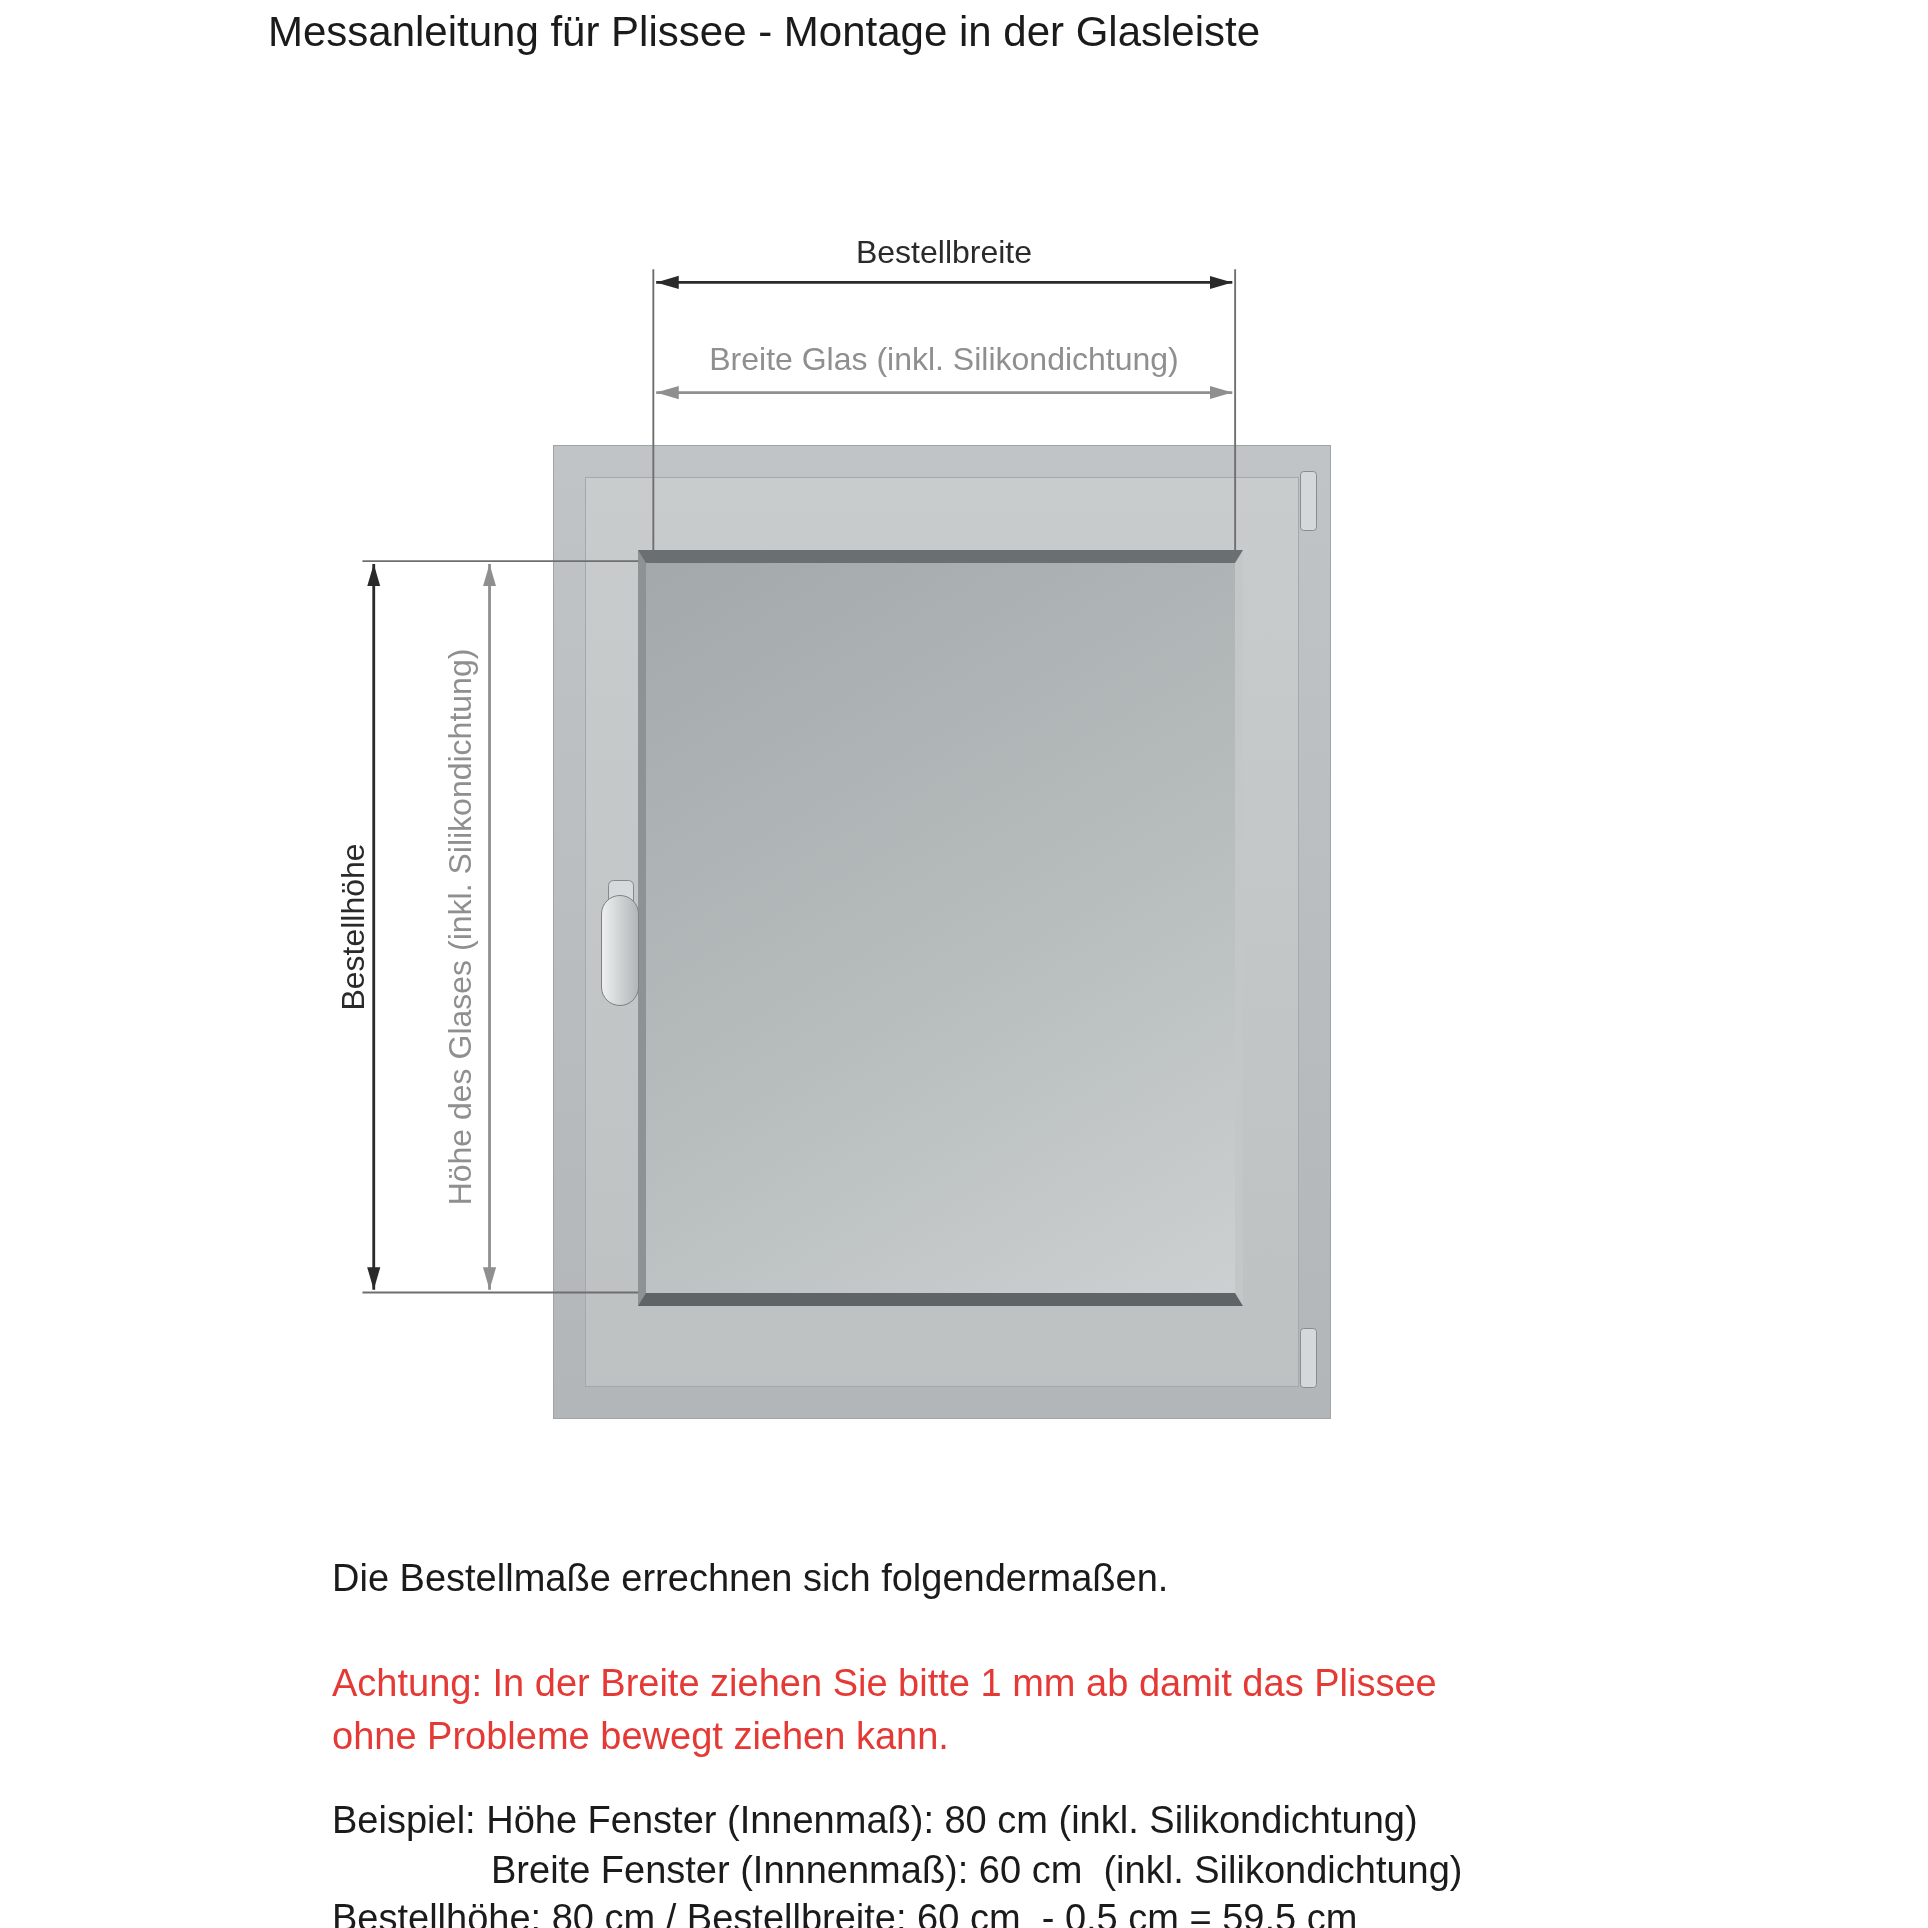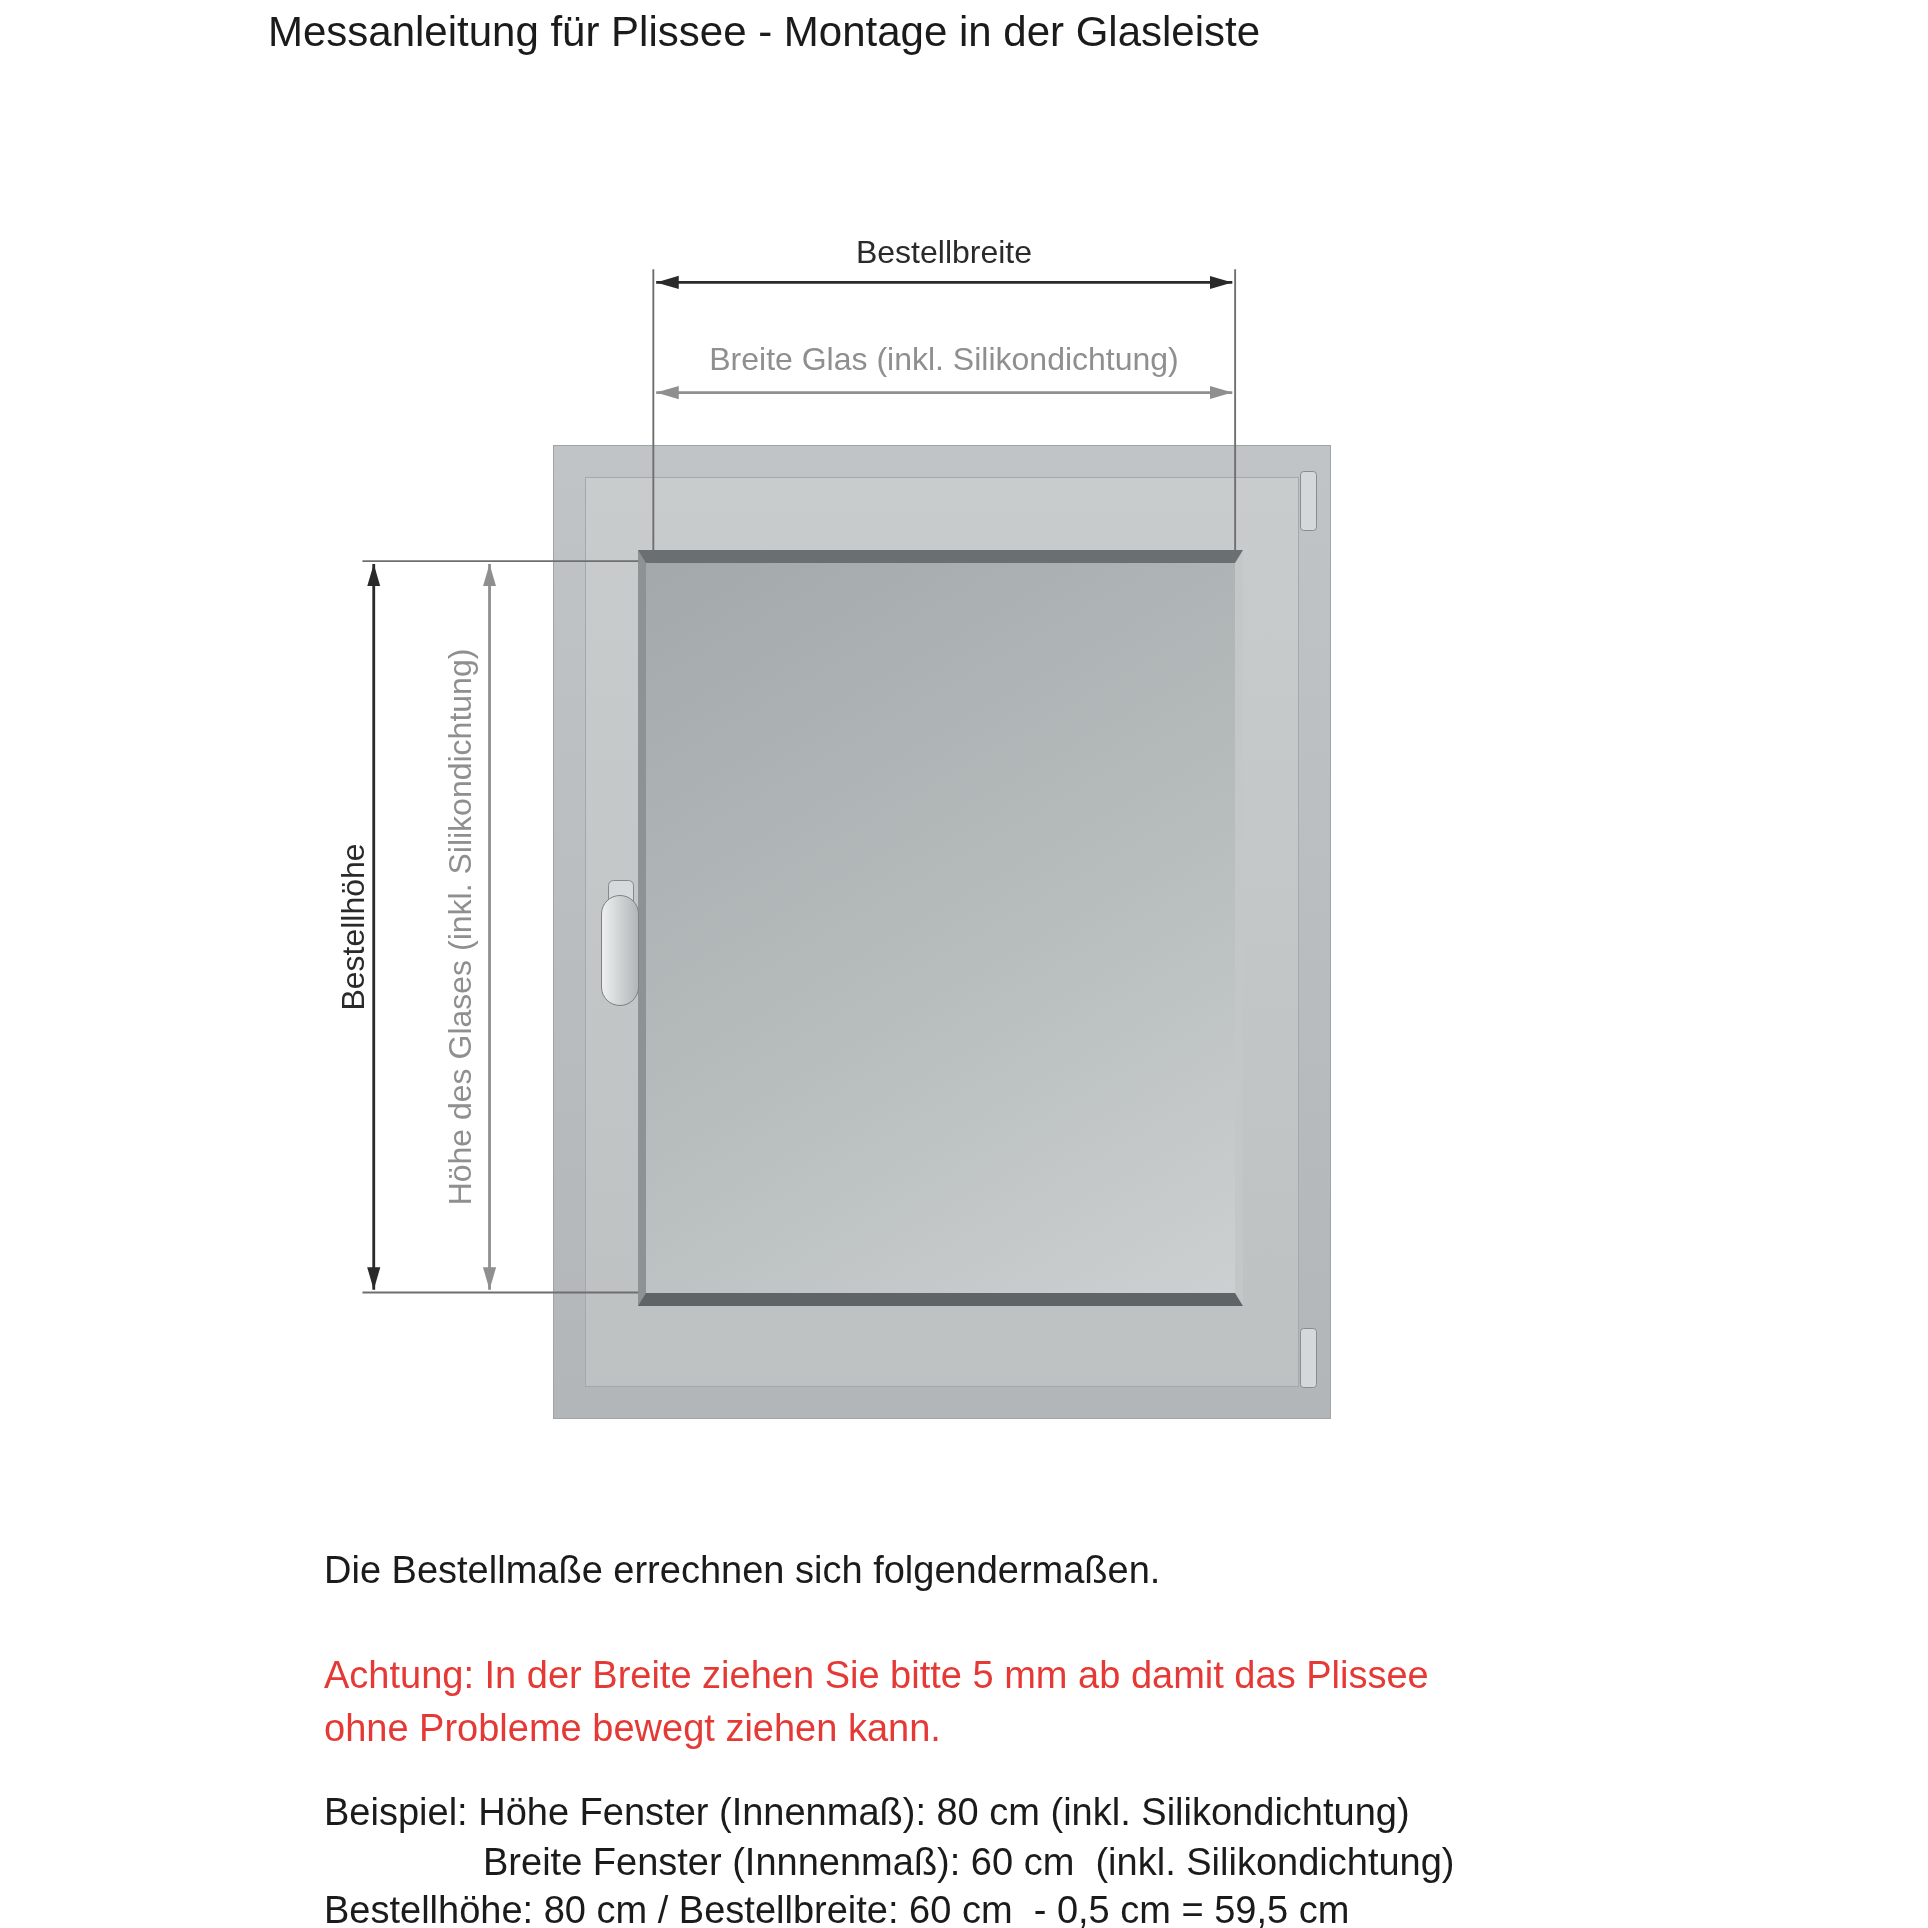--- a/index.html
+++ b/index.html
@@ -53,21 +53,21 @@
     position:absolute; left:747px; width:17px; height:60px; box-sizing:border-box;
     background:#d5d8d9; border:1.9px solid #888d8f; border-radius:3.8px;
   }
   .hinge-top { top:26px; }
   .hinge-bottom { top:883px; }
 
   
   .dims { position:absolute; left:0; top:0; width:1928px; height:1928px; pointer-events:none; z-index:2; }
 
   
-  .body-line { position:absolute; margin:0; font-size:38px; white-space:pre; color:var(--text,#1b1b1b); }
+  .body-line { position:absolute; margin:8px; font-size:38px; white-space:pre; color:var(--text,#1b1b1b); }
   .warning { color:var(--warning,#e53935); }
   .bl-1 { left:324px; top:1549px; }
   .bl-2 { left:324px; top:1602px; }
   .bl-3 { left:324px; top:1654px; }
   .bl-4 { left:324px; top:1707px; }
   .ex-1 { left:324px; top:1791px;text-align:right; }
   .ex-2 { left:483px; top:1841px; }
   .ex-3 { left:324px; top:1889px; }
 </style>
 </head>
@@ -110,21 +110,21 @@
 
     <line x1="520" y1="599" x2="520" y2="1370" stroke="#8f8f8f" stroke-width="3" marker-start="url(#ahG)" marker-end="url(#ahG)"></line>
   </svg>
 
   <div class="dim-label dim-gray dl-glass-width">Breite Glas (inkl. Silikondichtung)</div>
   <div class="dim-label dim-black dl-order-width">Bestellbreite</div>
   <div class="dim-label dim-black dl-order-height">Bestellhöhe</div>
   <div class="dim-label dim-gray dl-glass-height">Höhe des Glases (inkl. Silikondichtung)</div>
 
   <p class="body-line bl-1">Die Bestellmaße errechnen sich folgendermaßen.</p>
-  <p class="body-line warning bl-3">Achtung: In der Breite ziehen Sie bitte 5 mm ab damit das Plissee</p>
+  <p class="body-line warning bl-3">Achtung: In der Breite ziehen Sie bitte 1 mm ab damit das Plissee</p>
   <p class="body-line warning bl-4">ohne Probleme bewegt ziehen kann.</p>
 
   <p class="body-line ex-1">Beispiel: Höhe Fenster (Innenmaß): 80 cm (inkl. Silikondichtung)</p>
   <p class="body-line ex-2">Breite Fenster (Innnenmaß): 60 cm  (inkl. Silikondichtung)</p>
   <p class="body-line ex-3">Bestellhöhe: 80 cm / Bestellbreite: 60 cm  - 0,5 cm = 59,5 cm</p>
 
 </div>
 
 
 </body></html>

